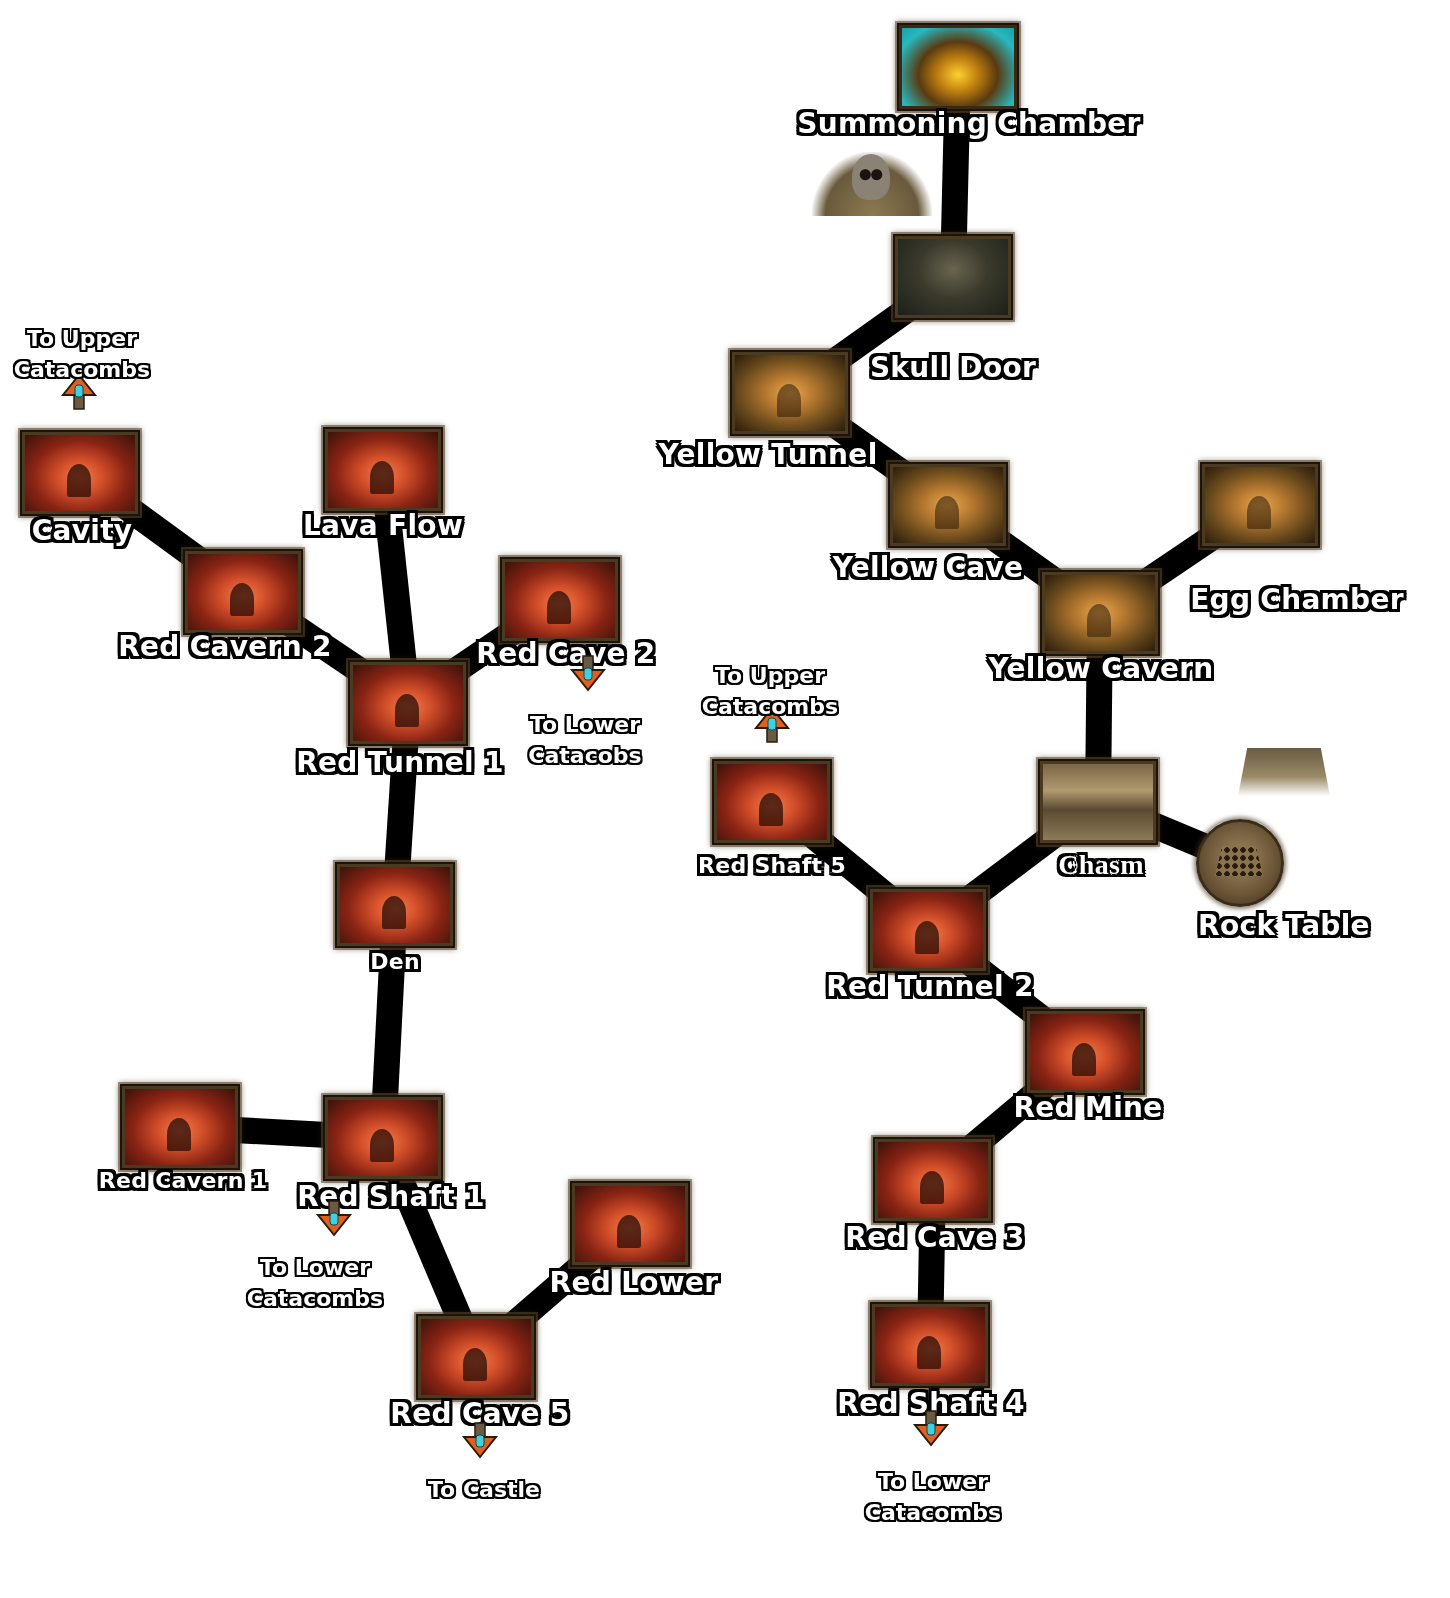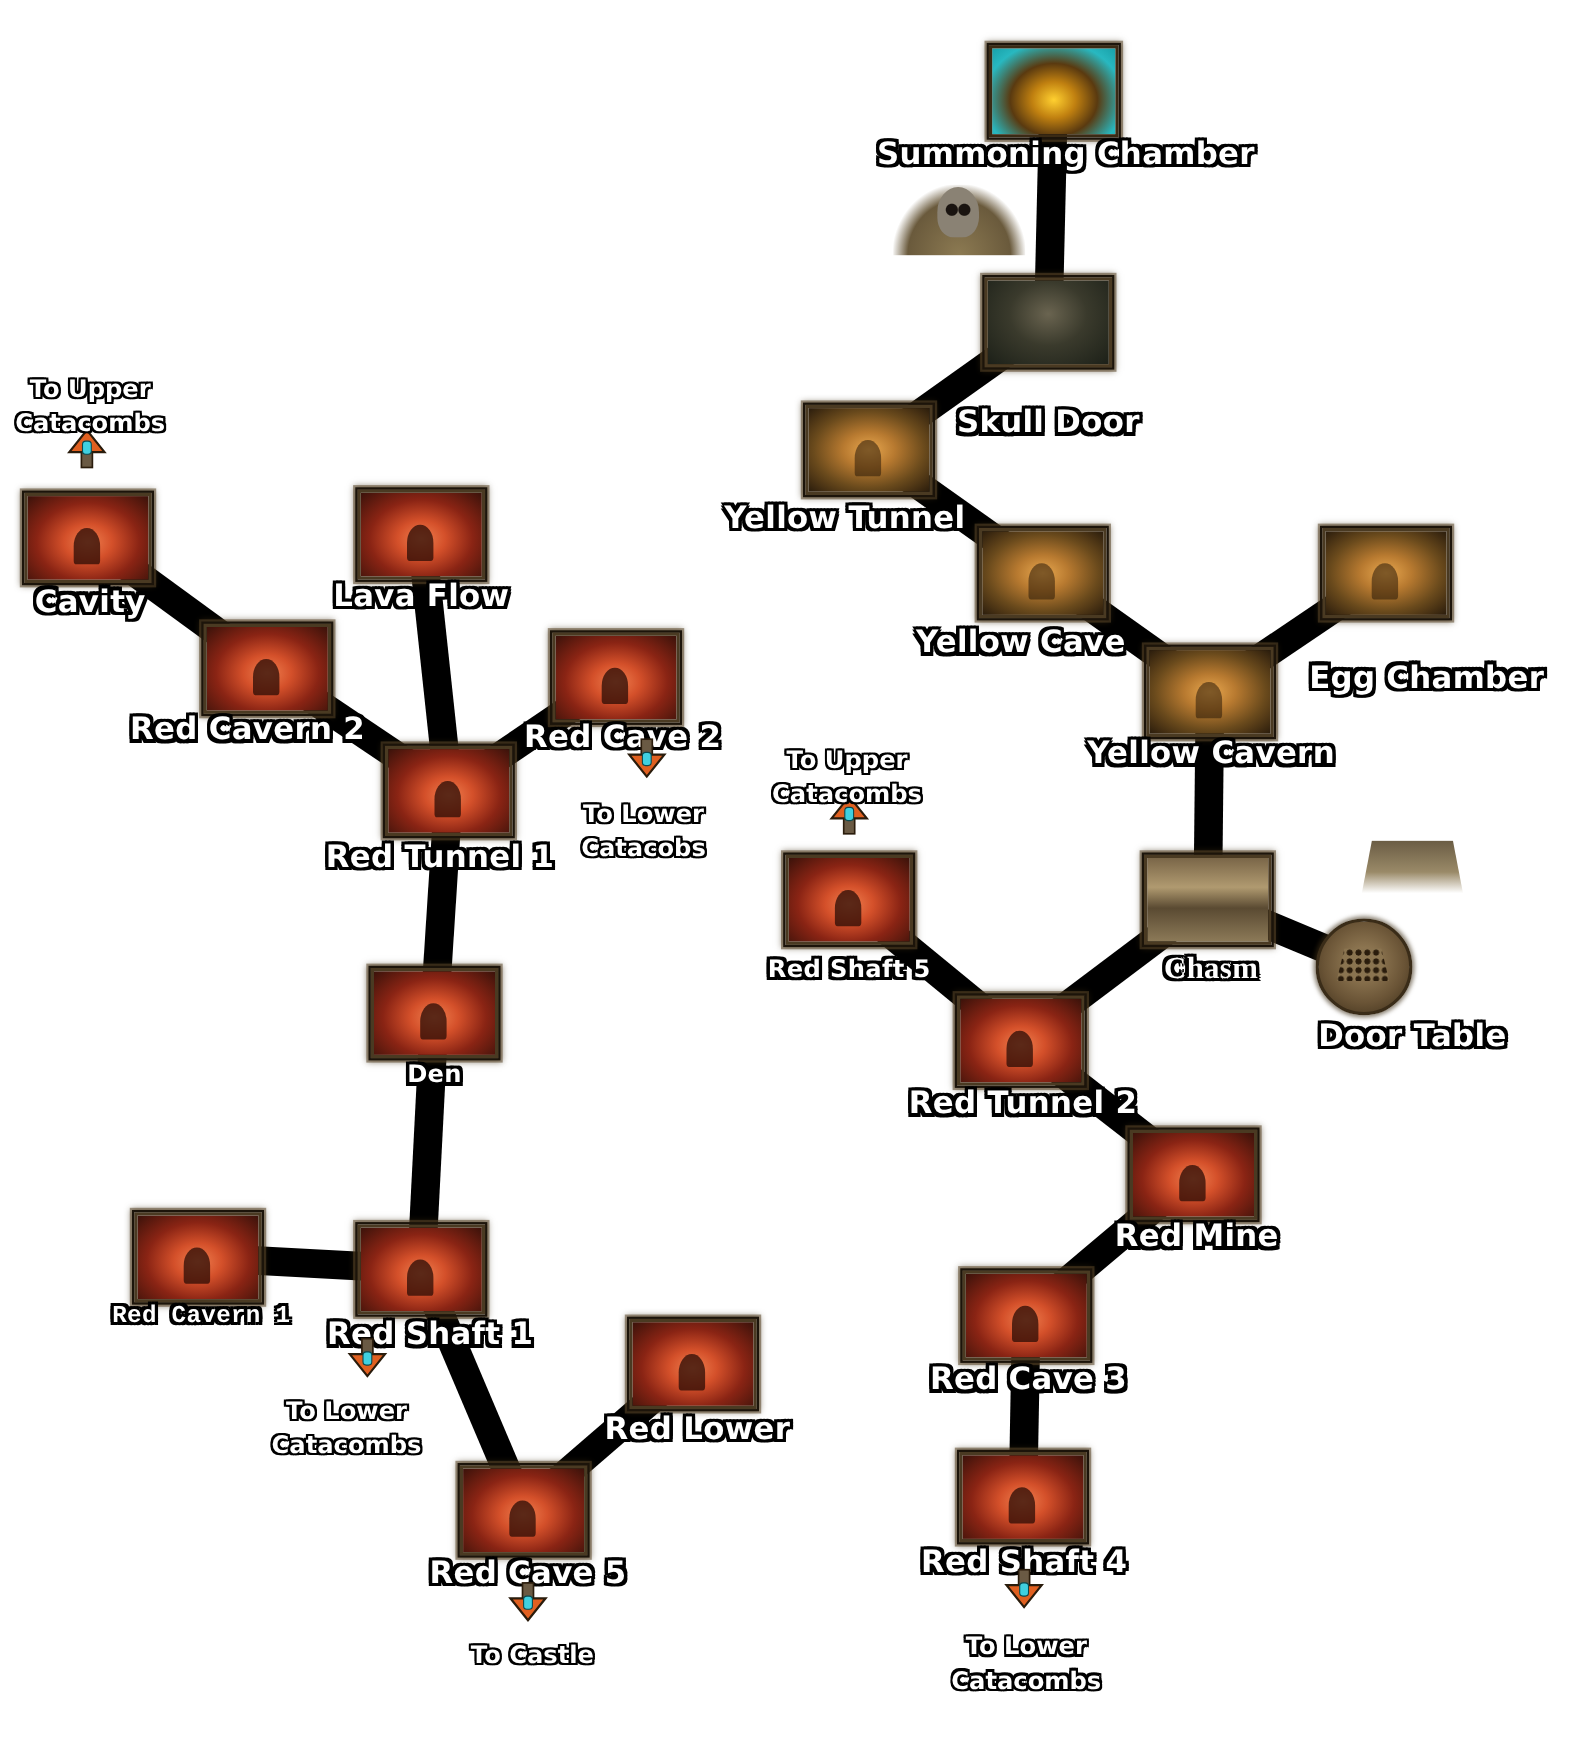--- a/index.html
+++ b/index.html
@@ -1,18 +1,18 @@
 <!DOCTYPE html>
 <html><head>
 <meta charset="utf-8">
 <style>
   html, body { margin: 0; padding: 0; background: #ffffff; }
   body { width: 1450px; height: 1598px; position: relative; overflow: hidden;
          font-family: "DejaVu Sans", sans-serif; }
-  #map { position: absolute; left: 0; top: 16px; width: 1450px; height: 1174px; }
+  #map { position: absolute; left: 0; top: 0; width: 1450px; height: 1174px; }
   svg#links { position: absolute; left: 0; top: 0; }
   .node { position: absolute; width: 116px; height: 82px; box-sizing: border-box;
           border: 3px solid #4a3a22; outline: 2px solid #1c140a;
           box-shadow: 0 0 0 4px rgba(90,70,40,0.55), 0 0 6px 3px rgba(60,45,20,0.6); }
   .node.red { background:
       radial-gradient(ellipse at 50% 55%, #f08050 0%, #d4502a 28%, #8a2414 60%, #3a120a 100%); }
   .node.yellow { background:
       radial-gradient(ellipse at 50% 50%, #e8a850 0%, #b87a30 30%, #6a4a1c 65%, #2a1c0c 100%); }
   .node.stone { background:
       linear-gradient(180deg, #7a6648 0%, #b09a70 35%, #5a4a32 60%, #8c7a58 100%); }
@@ -121,21 +121,21 @@
         <div class="label" style="left: 1297px; top: 554px; margin-top: 32px;">Egg Chamber</div>
       </div>
       <div>
         <div class="node stone" style="width: 116px; height: 82px; left: 1040px; top: 761px;"></div>
         <div class="label" style="left: 1101px; top: 851px; font-family: Liberation Serif, serif;">Chasm</div>
       </div>
       <div>
         <div class="round-node" style="left: 1196px; top: 819px;">
           <div class="grille"></div>
         </div>
-        <div class="label" style="left: 1284px; top: 912px;">Door Table</div>
+        <div class="label" style="left: 1284px; top: 912px;">Rock Table</div>
       </div>
       <div>
         <div class="node red" style="width: 116px; height: 82px; left: 714px; top: 761px;">
           <div class="arch"></div>
         </div>
         <div class="label sm" style="left: 772px; top: 855px;">Red Shaft 5</div>
       </div>
       <div>
         <div class="node red" style="width: 116px; height: 82px; left: 870px; top: 889px;">
           <div class="arch"></div>
@@ -193,21 +193,21 @@
       <div>
         <div class="node red" style="width: 116px; height: 82px; left: 337px; top: 864px;">
           <div class="arch"></div>
         </div>
         <div class="label sm" style="left: 395px; top: 951px;">Den</div>
       </div>
       <div>
         <div class="node red" style="width: 116px; height: 82px; left: 122px; top: 1086px;">
           <div class="arch"></div>
         </div>
-        <div class="label sm" style="left: 183px; top: 1170px; font-family: Liberation Mono, monospace;">Red Cavern 1</div>
+        <div class="label sm" style="left: 183px; top: 1170px;">Red Cavern 1</div>
       </div>
       <div>
         <div class="node red" style="width: 116px; height: 82px; left: 325px; top: 1097px;">
           <div class="arch"></div>
         </div>
         <div class="label" style="left: 391px; top: 1183px;">Red Shaft 1</div>
       </div>
       <div>
         <div class="node red" style="width: 116px; height: 82px; left: 572px; top: 1183px;">
           <div class="arch"></div>

